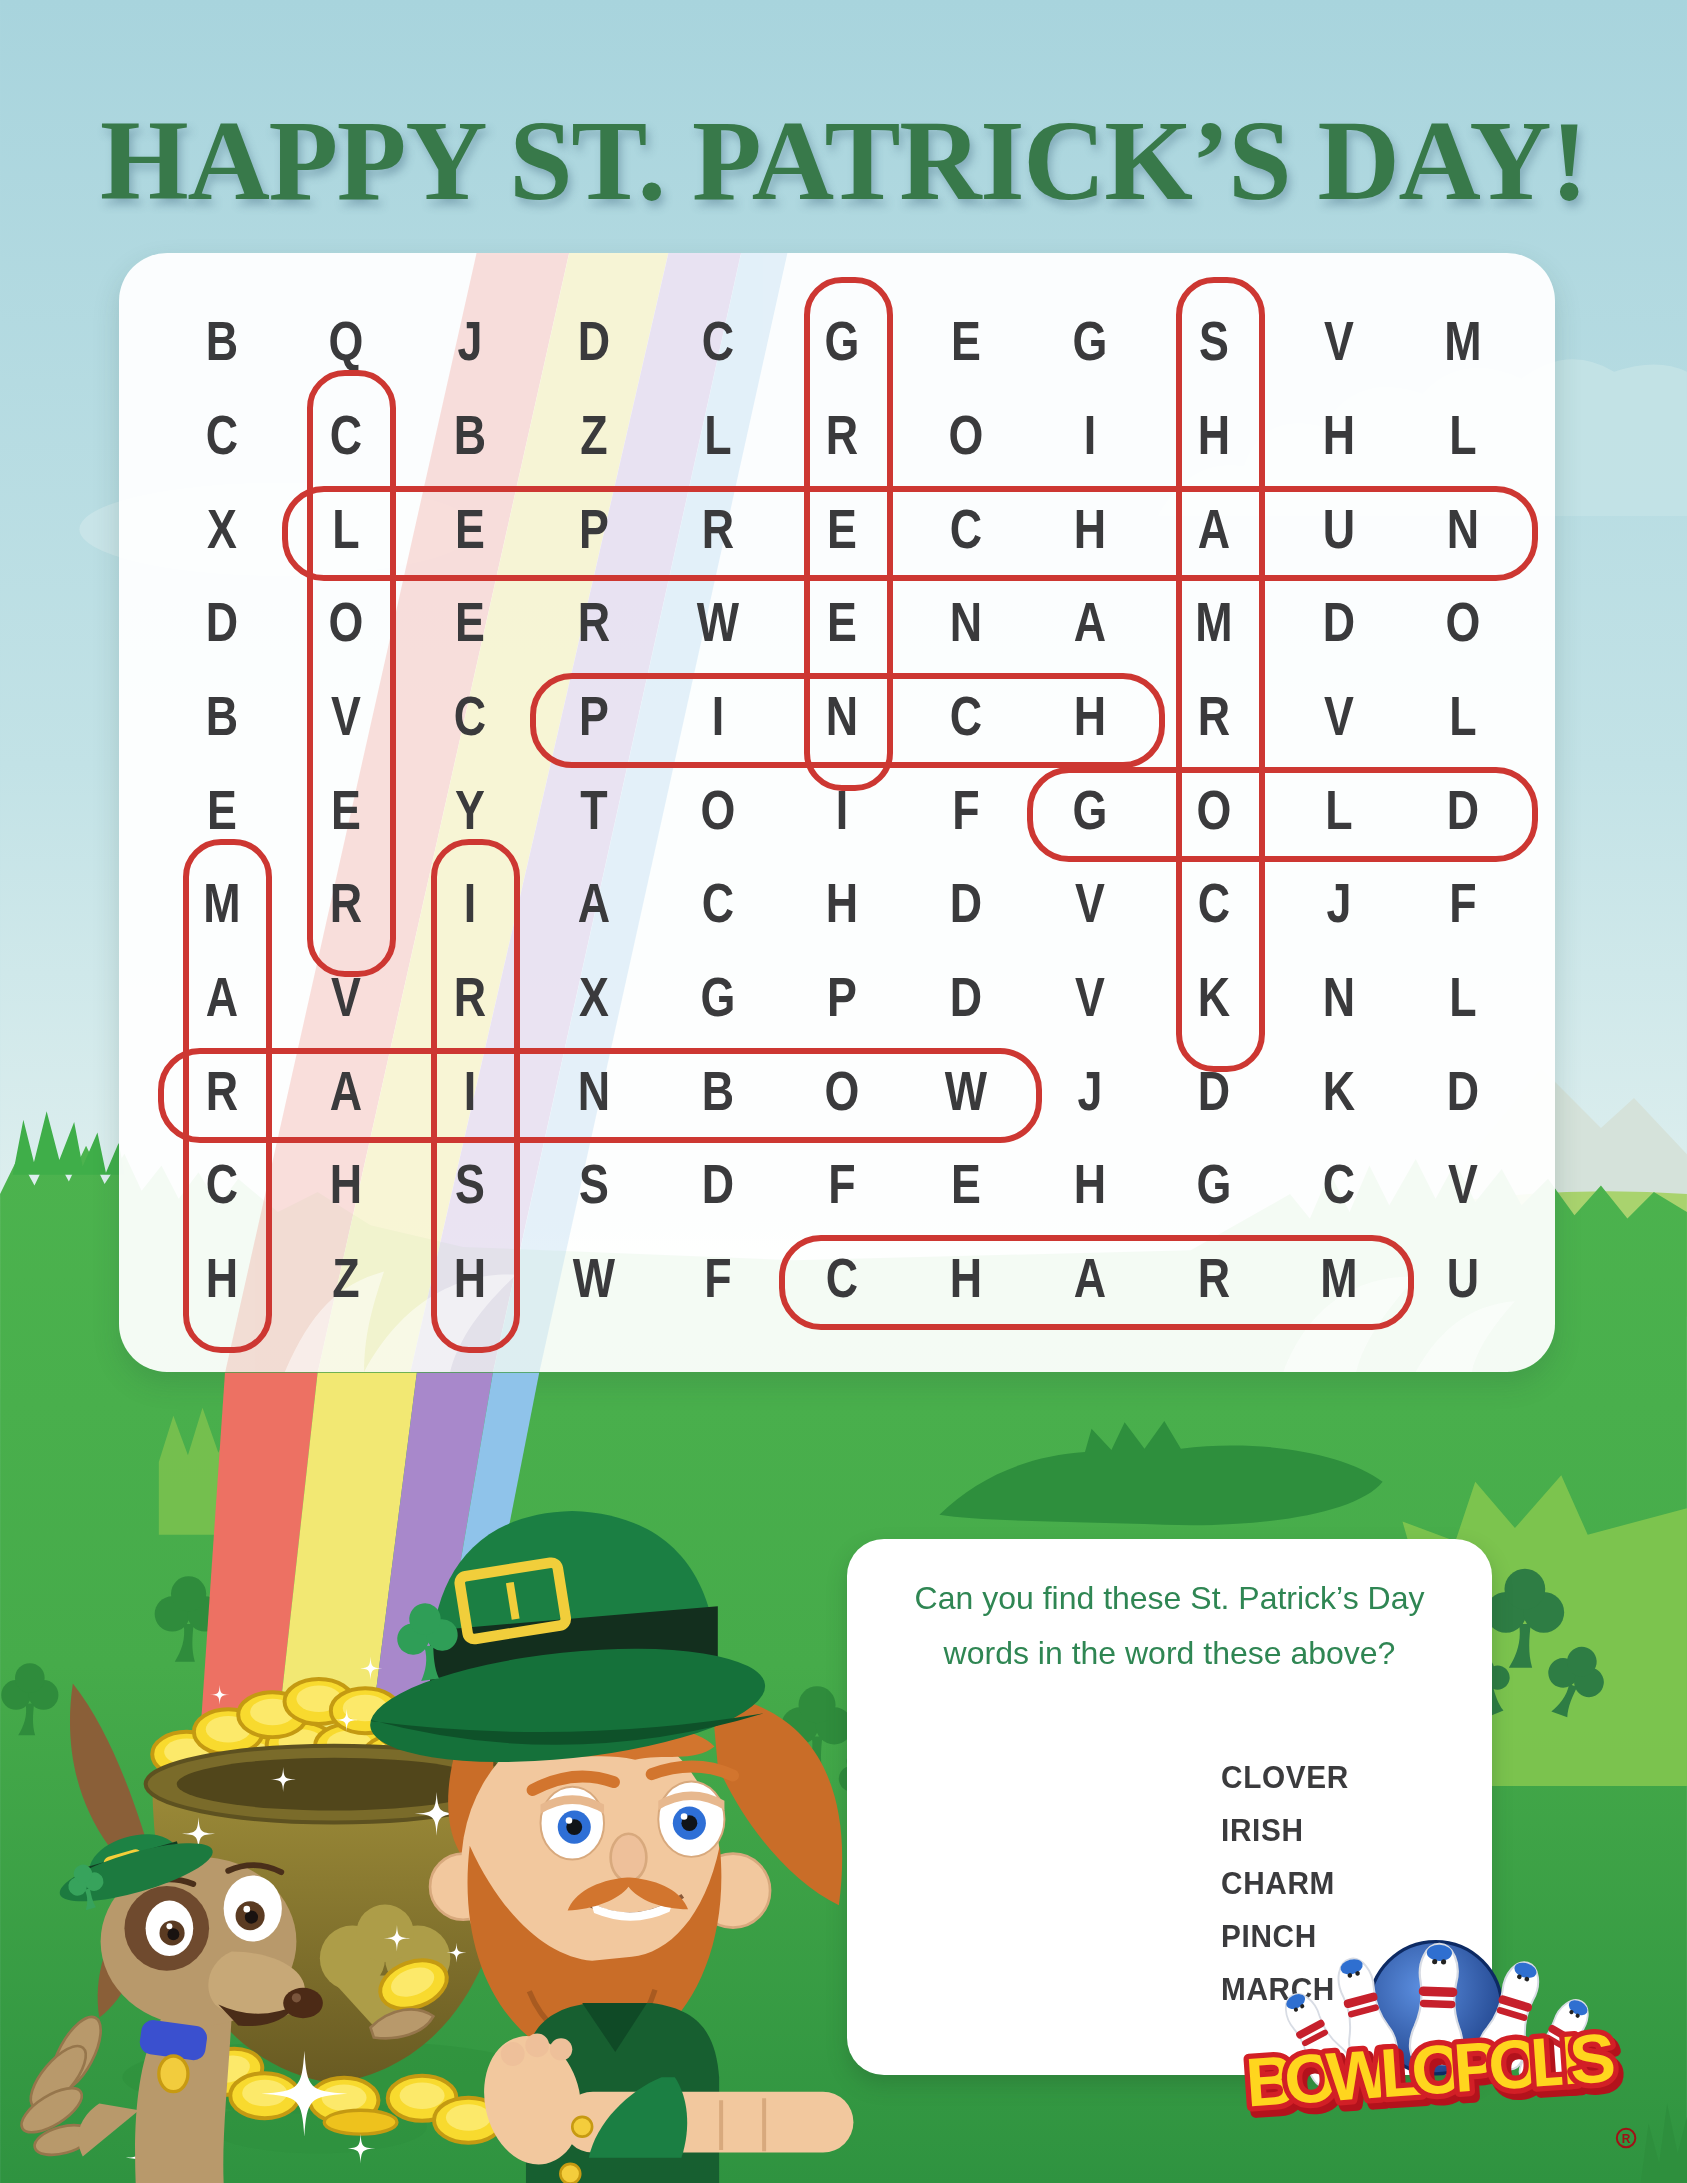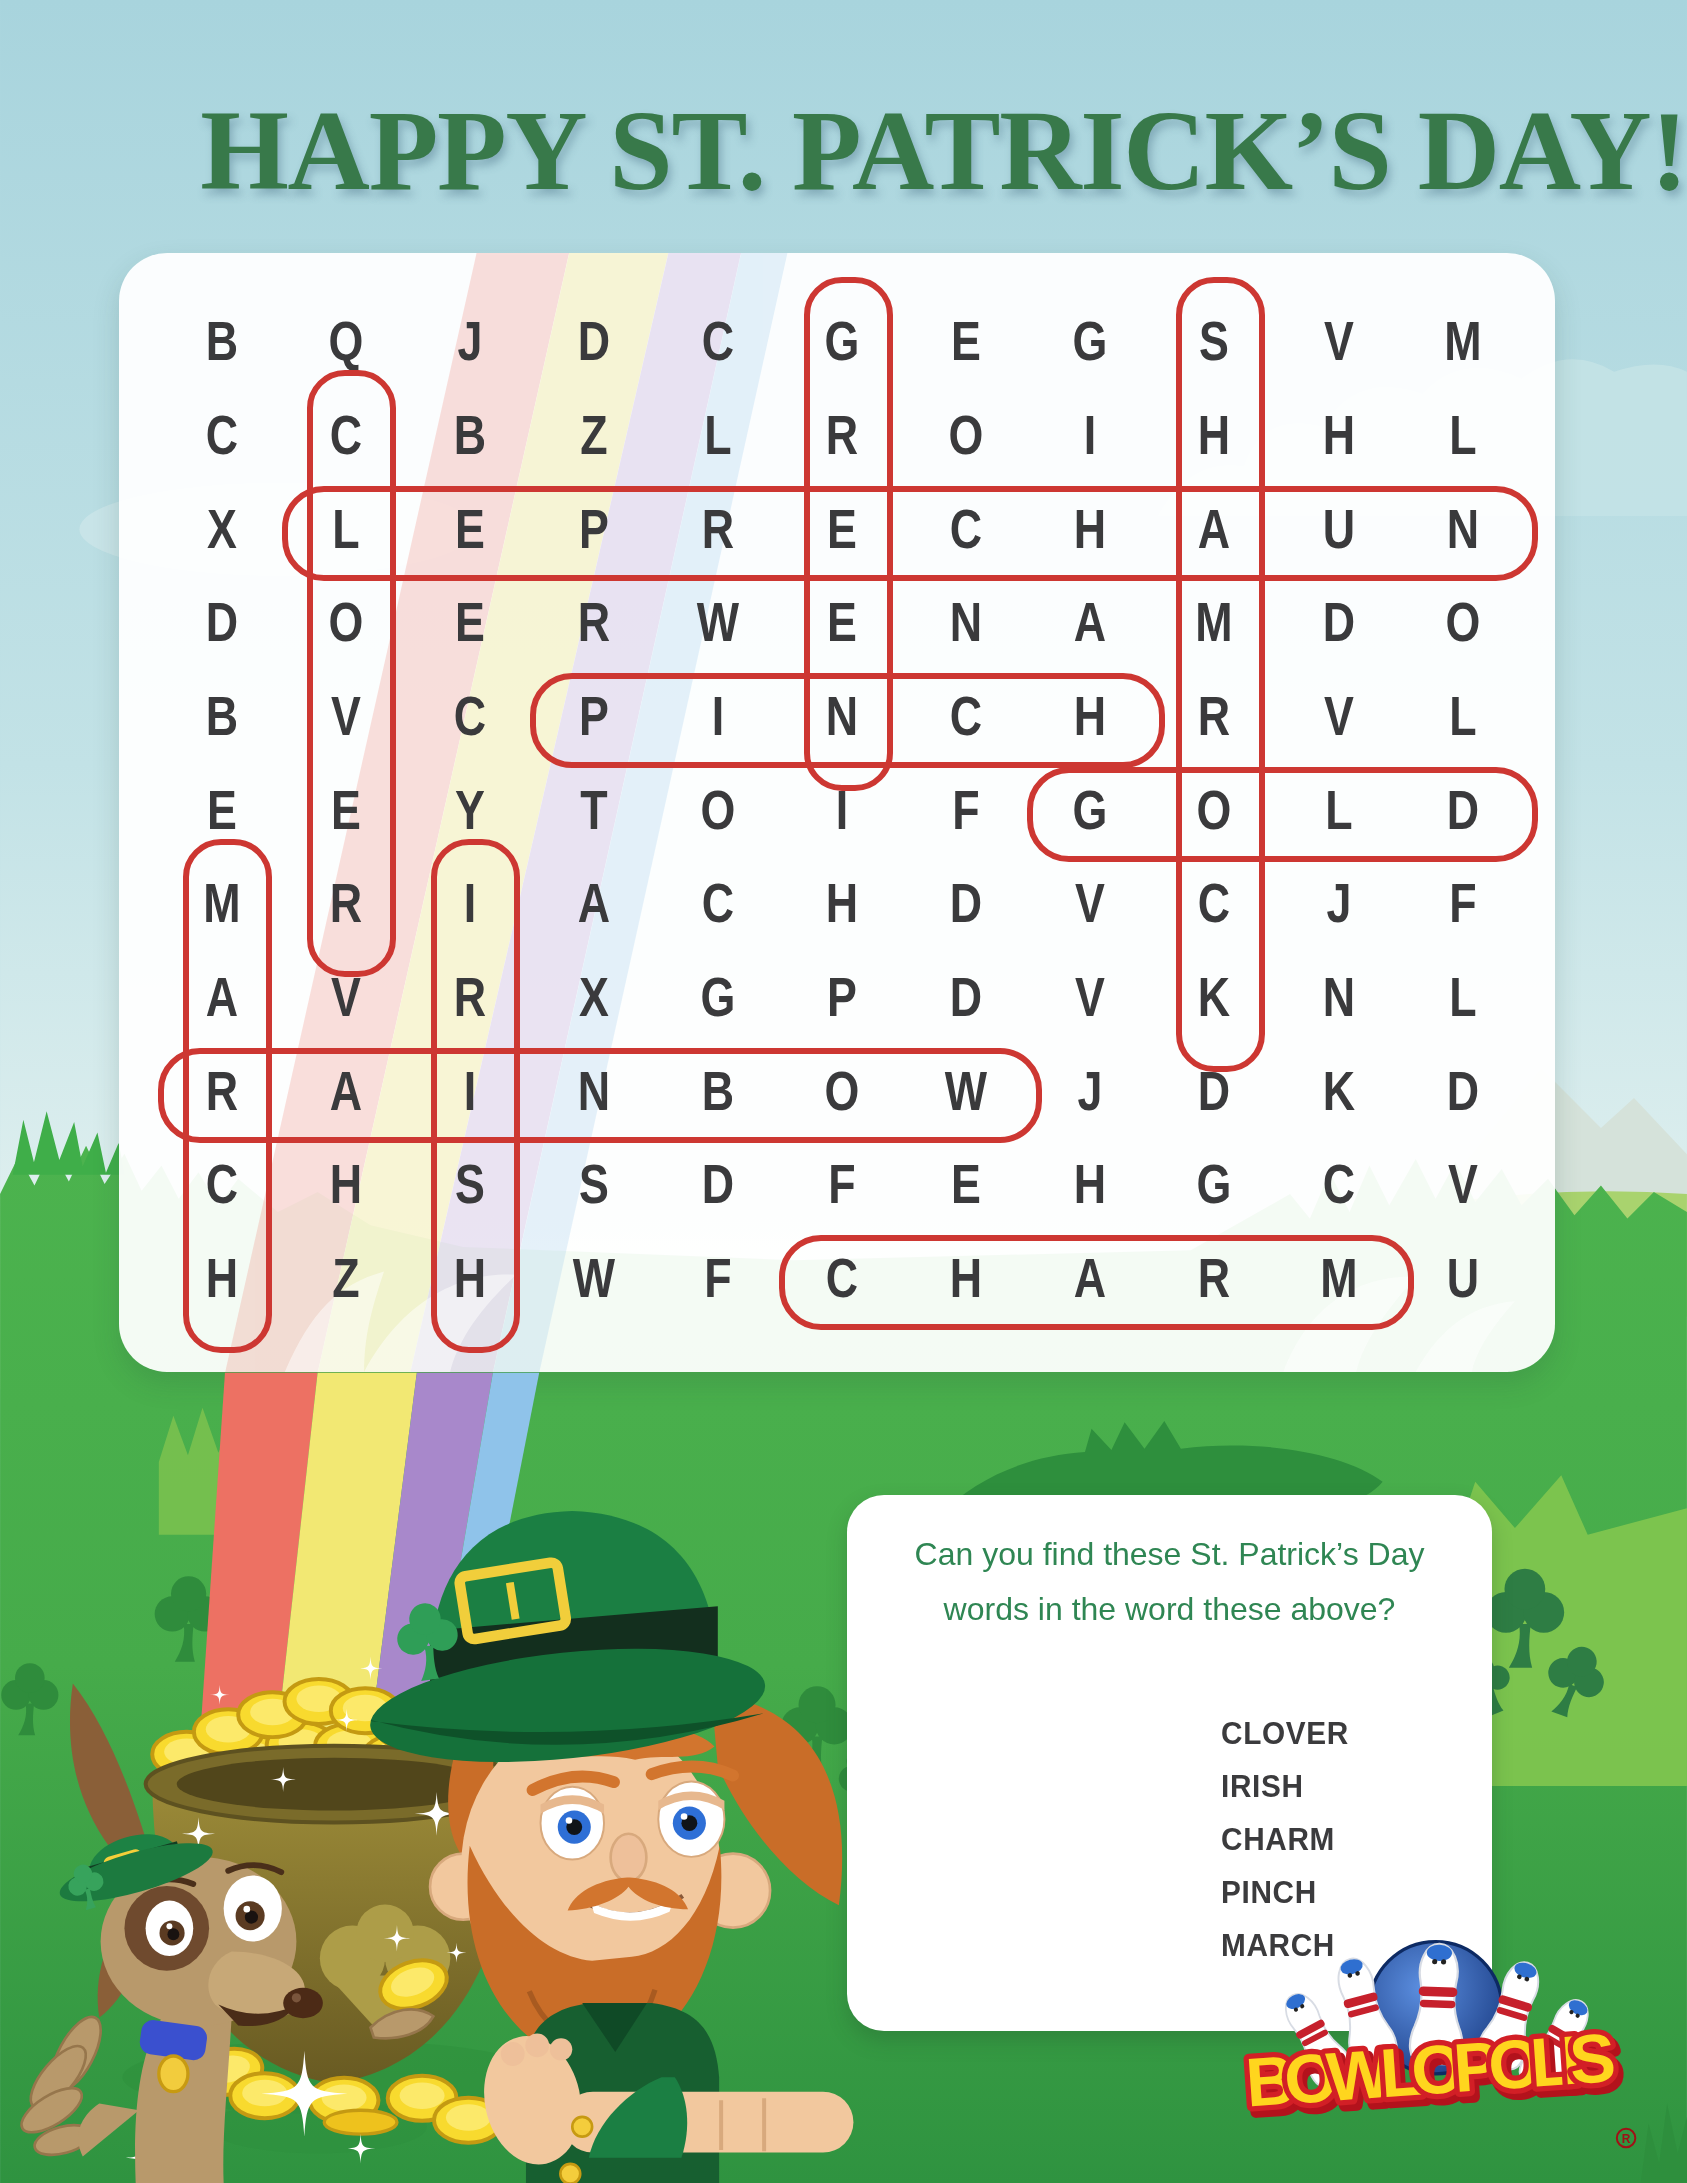--- a/index.html
+++ b/index.html
@@ -2,37 +2,37 @@
 <html style="font-size:10.6px"><head>
 <meta charset="utf-8">
 <style>
   html,body{margin:0;padding:0;}
   .page{position:relative;width:1687px;height:2183px;overflow:hidden;
         font-family:"Liberation Sans",sans-serif;background:#b7dde4;}
   .abs{position:absolute;}
   svg{display:block;}
 
   
-  .title{position:absolute;left:0;top:85px;width:1687px;text-align:right;
+  .title{position:absolute;left:0;top:95px;width:1687px;text-align:center;
          font-family:"Liberation Serif",serif;font-weight:bold;font-size:114px;
          letter-spacing:-1.3px;color:#38794a;
          text-shadow:3.3px 6px 8px rgba(80,120,140,.45);white-space:nowrap;}
 
   
   .panel{position:absolute;left:119px;top:253px;width:1436px;height:1119px;
          background:rgba(255,255,255,.94);border-radius:48px;
          box-shadow:0 12px 26.5px rgba(40,80,60,.18);}
   .panel .cell{position:absolute;transform:translate(-50%,-50%) scaleX(.8);
          font-size:56px;font-weight:bold;color:#3a3a3c;z-index:3;}
   .panel .oval{position:absolute;border:6px solid #cd3732;background:transparent;z-index:4;}
   .panel .stripes{position:absolute;left:0;top:0;z-index:1;border-radius:48px;overflow:hidden;}
   .panel .deco{position:absolute;left:0;top:0;z-index:2;}
 
   
-  .wordbox{position:absolute;left:847px;top:1495px;width:645px;height:536px;
+  .wordbox{position:absolute;left:847px;top:1539px;width:645px;height:536px;
            background:#ffffff;border-radius:37px;box-shadow:0 9.3px 20px rgba(30,70,40,.25);z-index:6;}
   .wordbox .prompt{position:absolute;left:0;width:100%;text-align:center;
            font-size:32px;color:#2f8653;white-space:nowrap;}
   .wordbox .p1{top:41px;} .wordbox .p2{top:96px;}
   .wordbox .col{position:absolute;top:218px;}
   .wordbox .col1{left:83px;} .wordbox .col2{left:374px;}
   .wordbox .word{height:53px;line-height:40px;font-size:32px;font-weight:bold;
            color:#3b3b3d;letter-spacing:0.7px;transform:scaleX(.93);transform-origin:left;white-space:nowrap;} .z7{z-index:7;}
 </style>
 </head>

